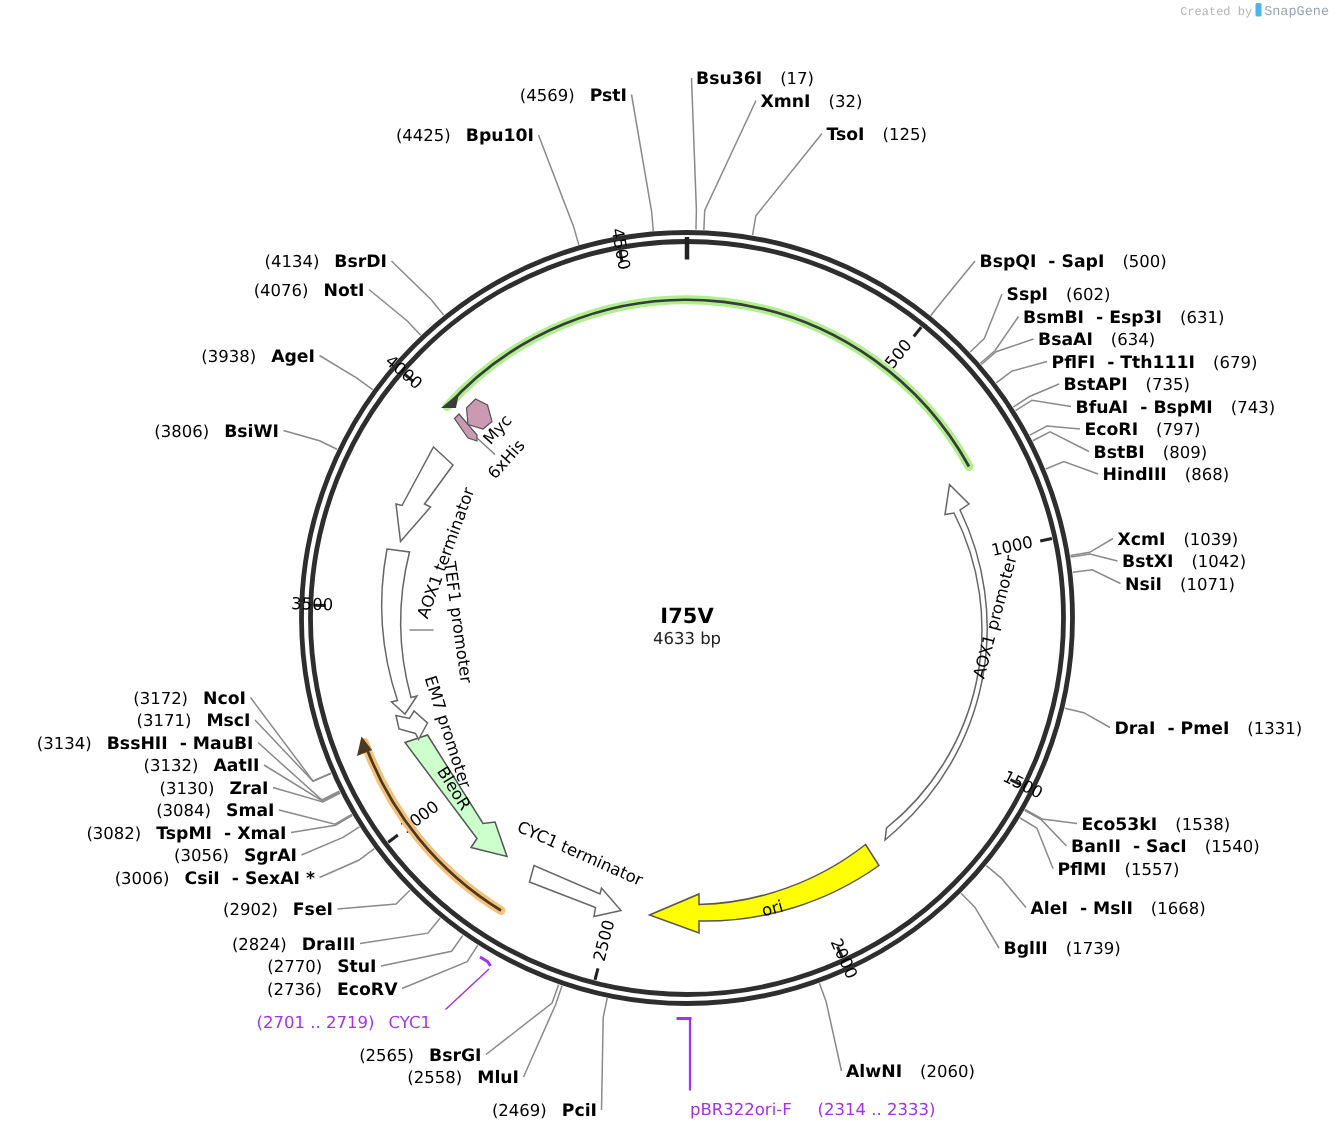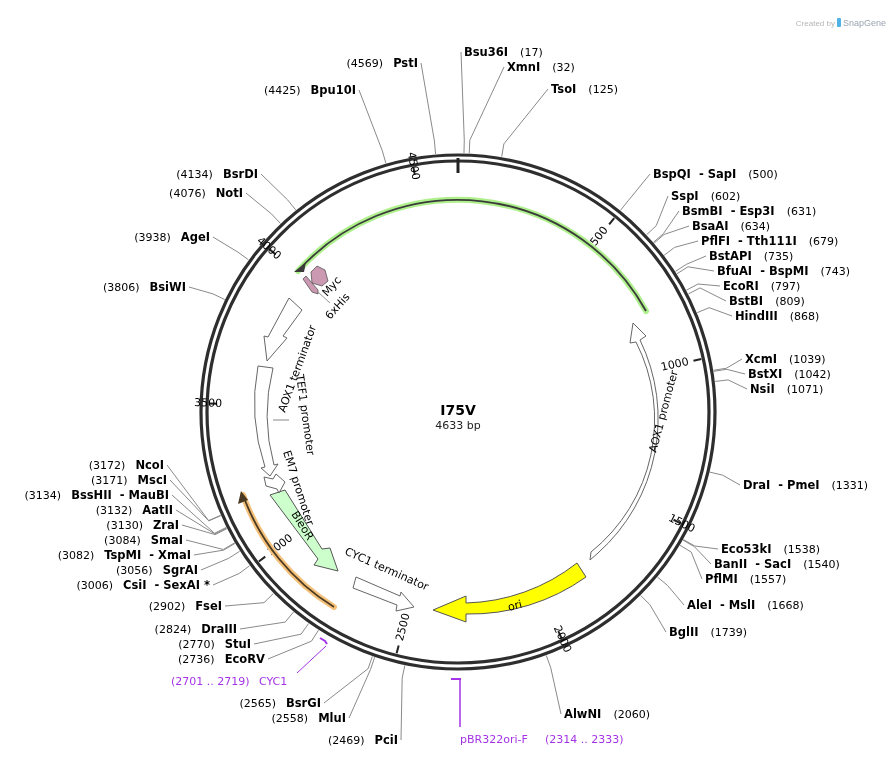--- a/index.html
+++ b/index.html
@@ -1,18 +1,18 @@
 <!DOCTYPE html>
 <html><head>
 <meta charset="utf-8">
 <style>
   html,body{margin:0;padding:0;background:#fff;}
   body{width:894px;height:758px;position:relative;overflow:hidden;font-family:"DejaVu Sans",sans-serif;}
   #map{position:absolute;left:0;top:0;}
-  .credit{position:absolute;right:8px;top:2px;font-size:8px;color:#b5b5b5;font-family:Liberation Sans, sans-serif;margin-top:16px;}
+  .credit{position:absolute;right:8px;top:2px;font-size:8px;color:#b5b5b5;font-family:Liberation Mono, monospace;}
   .credit .brand{color:#9aa6b2;font-size:9px;}
   .credit .logo{display:inline-block;width:4px;height:9px;background:#4fb3e8;border-radius:1px;vertical-align:-1px;margin:0 2px;}
   svg text{font-family:"DejaVu Sans",sans-serif;}
   .ename{font-weight:bold;font-size:11.5px;fill:#000;}
   .epos{font-size:11px;fill:#000;}
   .prim{font-size:11px;fill:#a433e6;}
   .flabel{font-size:11px;fill:#000;}
 </style>
 </head>
 <body>

